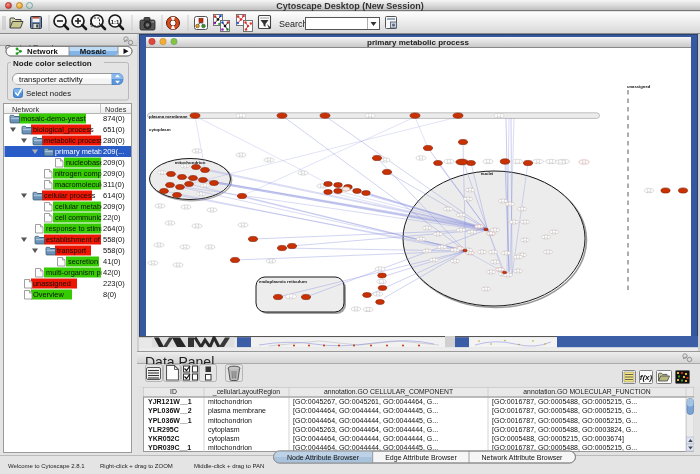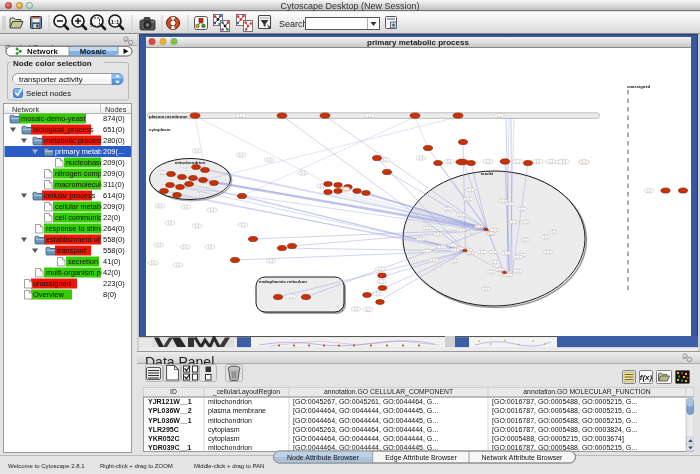--- a/index.html
+++ b/index.html
@@ -2,21 +2,21 @@
 <html><head><meta charset="utf-8">
 <style>
 * { margin:0; padding:0; box-sizing:border-box; }
 html,body { width:700px; height:474px; overflow:hidden; }
 body { font-family:"Liberation Sans", sans-serif; background:#e2e2e2; position:relative; }
 .abs { position:absolute; }
 .titlebar { left:0; top:0; width:700px; height:11px;
   background:linear-gradient(#f6f6f6,#d9d9d9 55%,#c0c0c0); border-bottom:1px solid #777; }
 .tl { position:absolute; top:2px; width:7px; height:7px; border-radius:50%; }
 .apptitle { position:absolute; top:1px; left:0; width:700px; text-align:center;
-  font-size:9px; font-weight:normal; color:#333; letter-spacing:0; }
+  font-size:9px; font-weight:bold; color:#333; letter-spacing:0; }
 .toolbar { left:0; top:12px; width:700px; height:22px;
   background:linear-gradient(#fdfdfd,#e8e8e8 60%,#d8d8d8); border-bottom:1px solid #8a8a8a; }
 .cp { left:0; top:34px; width:137px; height:421px; background:#e4e4e4; }
 .cphead { position:absolute; left:0; top:0; width:137px; height:12px;
   background:linear-gradient(#e9e9e9,#d2d2d2); border-bottom:1px solid #aaa;
   font-size:8px; color:#333; padding:9px 0 0 5px; }
 .statusbar { left:0; top:455px; width:700px; height:19px; background:#e4e4e4;
   border-top:1px solid #bbb; font-size:6px; color:#222; }
 </style></head><body>
 

